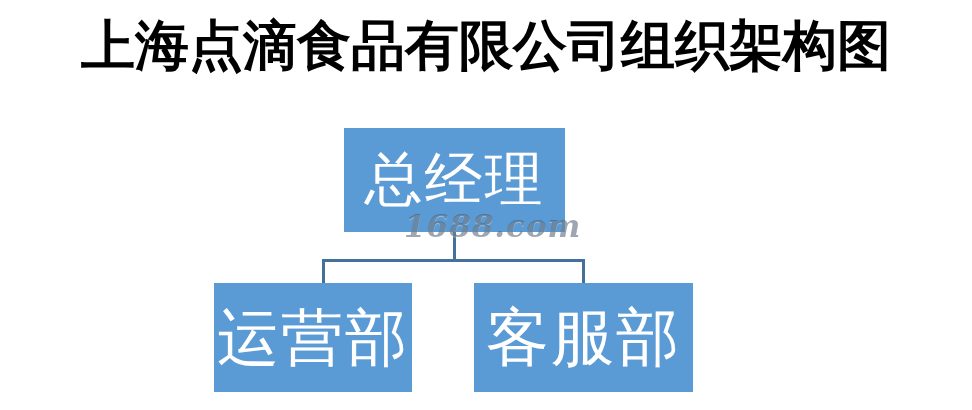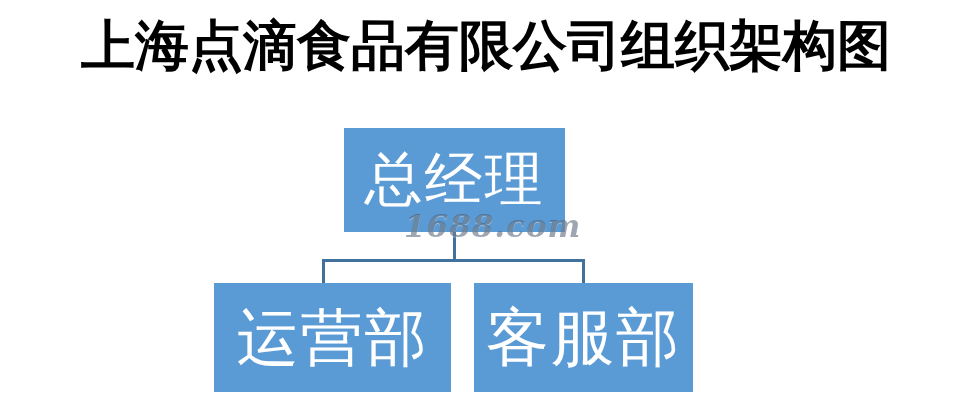--- a/index.html
+++ b/index.html
@@ -56,21 +56,21 @@
     left: 344px;
     top: 128px;
     width: 221px;
     height: 104px;
     font-size: 58px;
     letter-spacing: 2px;
   }
   .node-left {
     left: 214px;
     top: 283px;
-    width: 237px;
+    width: 198px;
     height: 109px;
     font-size: 62px;
     letter-spacing: 2px;
     font-family: Liberation Mono, monospace;
   }
   .node-right {
     left: 474px;
     top: 283px;
     width: 219px;
     height: 109px;

